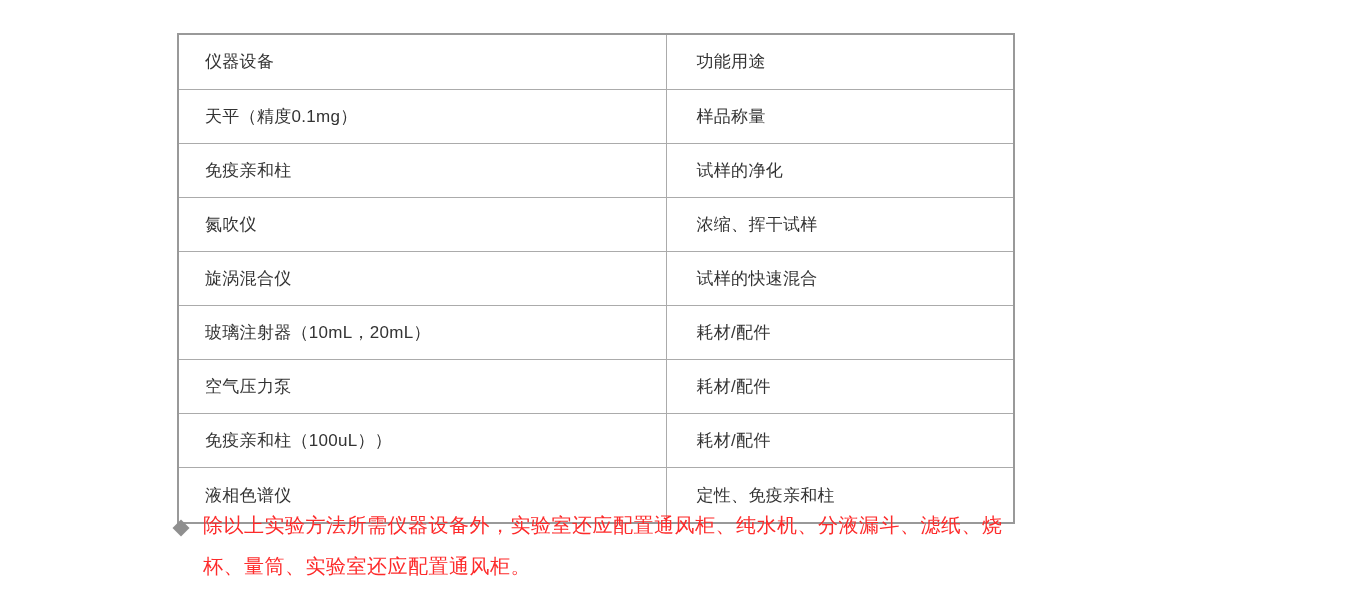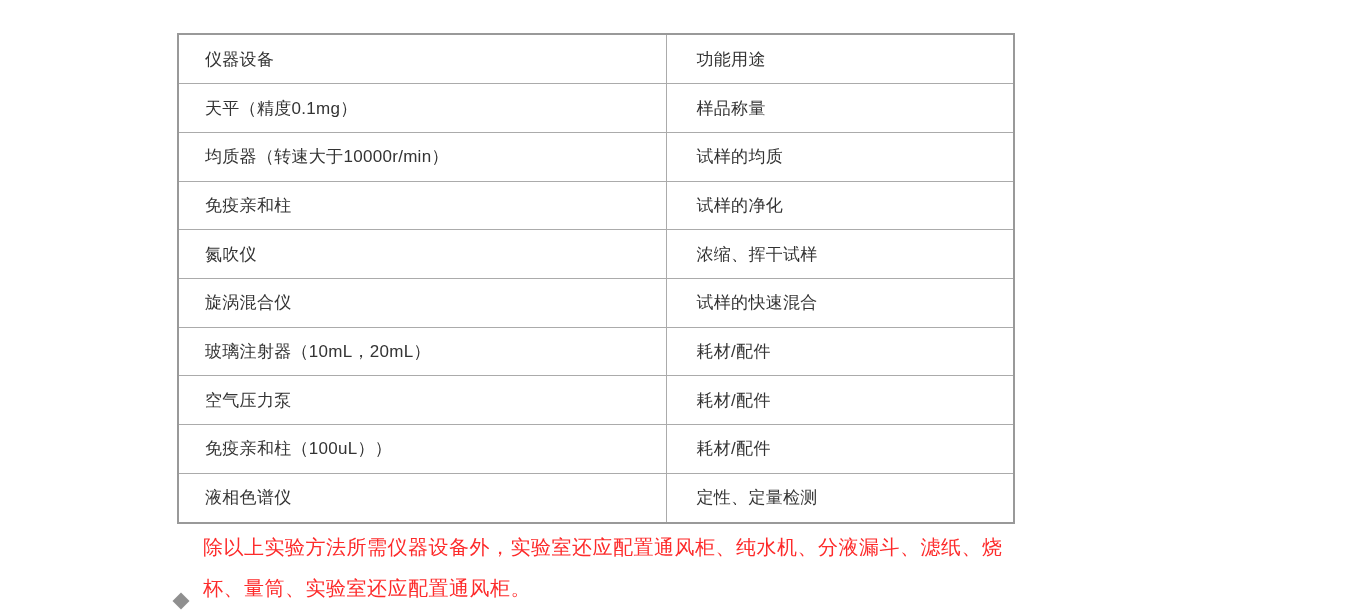--- a/index.html
+++ b/index.html
@@ -39,24 +39,24 @@
   table.equip-table td.func-cell {
     padding-left: 30px;
     margin-top: 16px;
   }
   col.col-equip { width: 488px; }
   col.col-func  { width: 348px; }
 
   .note {
     position: absolute;
     left: 172px;
-    top: 527px;
+    top: 505px;
     width: 1000px;
     display: flex;
-    align-items: flex-end;
+    align-items: flex-start;
   }
   .diamond-wrap {
     width: 17px;
     height: 17px;
     margin-top: 14px;
     margin-right: 14px;
     position: relative;
     flex: 0 0 auto;
   }
   .diamond-wrap .diamond-shape {
@@ -91,24 +91,20 @@
         <td class="func-cell">功能用途</td>
       </tr>
 
     <tr>
       <td class="equip-cell">天平（精度0.1mg）</td>
       <td class="func-cell">样品称量</td>
     </tr>
 
 
 
-    <tr>
-      <td class="equip-cell">均质器（转速大于10000r/min）</td>
-      <td class="func-cell">试样的均质</td>
-    </tr>
 
 
     <tr>
       <td class="equip-cell">免疫亲和柱</td>
       <td class="func-cell">试样的净化</td>
     </tr>
 
     <tr>
       <td class="equip-cell">氮吹仪</td>
       <td class="func-cell">浓缩、挥干试样</td>
@@ -129,21 +125,21 @@
       <td class="func-cell">耗材/配件</td>
     </tr>
 
     <tr>
       <td class="equip-cell">免疫亲和柱（100uL））</td>
       <td class="func-cell">耗材/配件</td>
     </tr>
 
     <tr>
       <td class="equip-cell">液相色谱仪</td>
-      <td class="func-cell">定性、定量检测</td>
+      <td class="func-cell">定性、免疫亲和柱</td>
     </tr>
   </tbody>
   </table>
 
   <div class="note">
     <span class="diamond-wrap">
       <span class="diamond-shape"></span>
     </span>
     <div class="note-text">
       <div>除以上实验方法所需仪器设备外，实验室还应配置通风柜、纯水机、分液漏斗、滤纸、烧</div>

